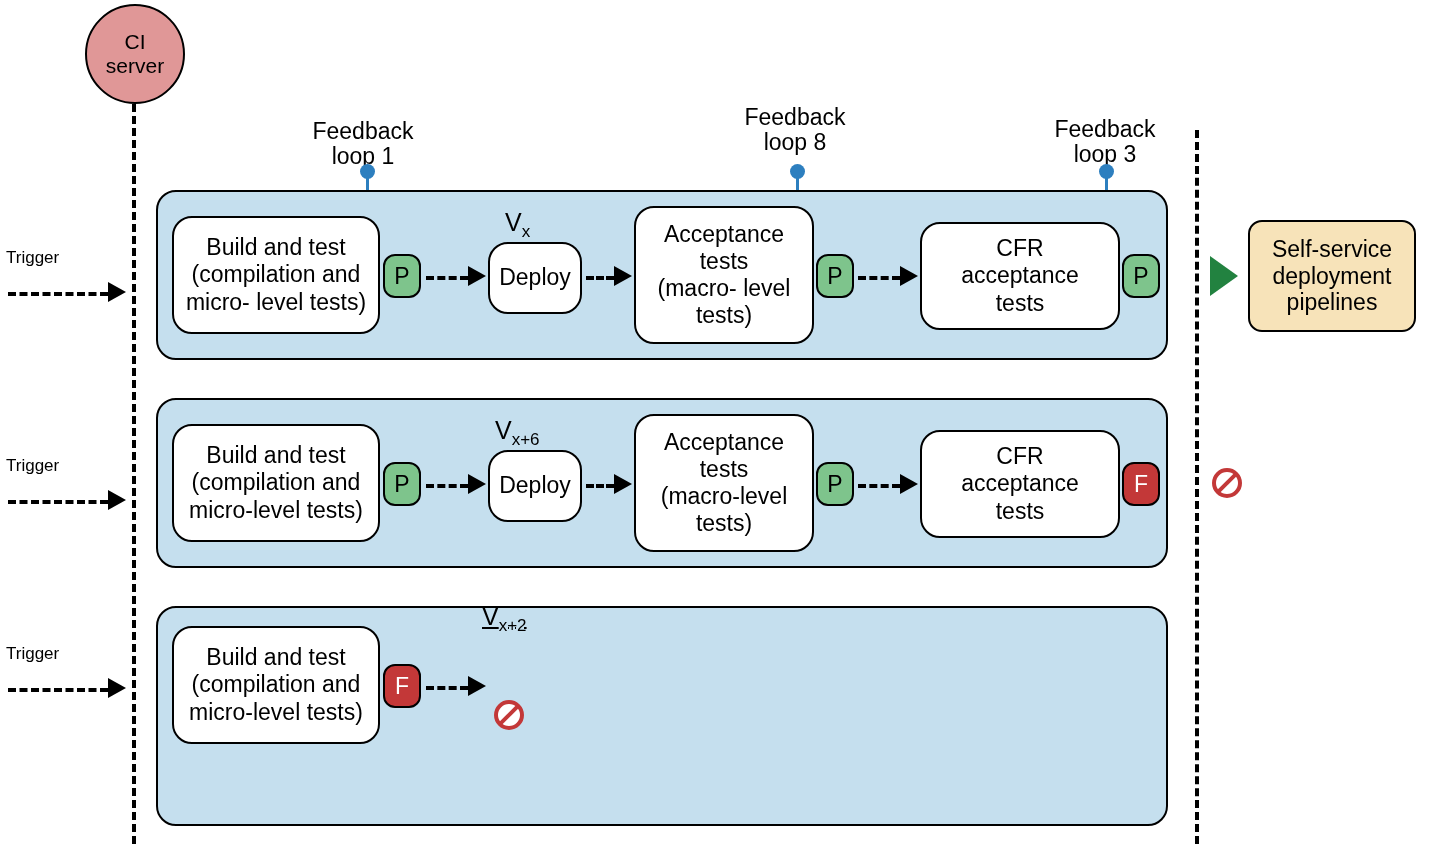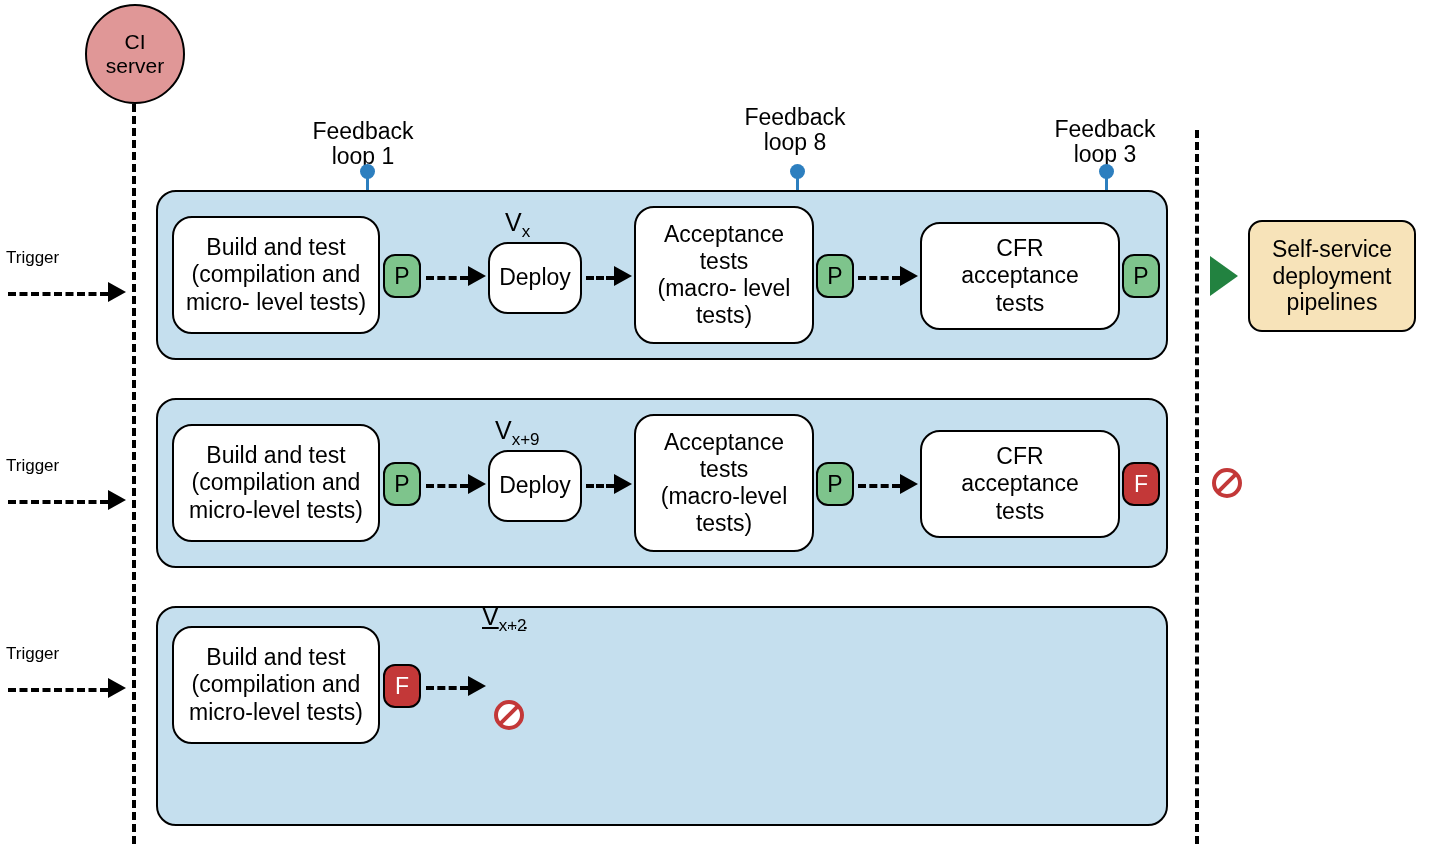--- a/index.html
+++ b/index.html
@@ -215,21 +215,21 @@
 (compilation and
 micro-level tests)</span>
 </div>
 <div class="abs pill pass" style="left:383px; top:462px;">
   <span>P</span>
 </div>
 <div class="abs dashed-arrow" style="left:426px; top:484px; width:42px;"></div>
 <div class="abs arrow-head" style="left:468px; top:474px;"></div>
 
 <div class="abs vlabel" style="left:495px; top:416px;">
-  <span>V</span><span class="sub">x+9</span>
+  <span>V</span><span class="sub">x+6</span>
 </div>
 <div class="abs stage" style="left:488px; top:450px; width:94px; height:72px;">
   <span>Deploy</span>
 </div>
 <div class="abs dashed-arrow" style="left:586px; top:484px; width:28px;"></div>
 <div class="abs arrow-head" style="left:614px; top:474px;"></div>
 
 <div class="abs stage" style="left:634px; top:414px; width:180px; height:138px;">
   <span style="white-space:pre-line;">Acceptance
 tests

